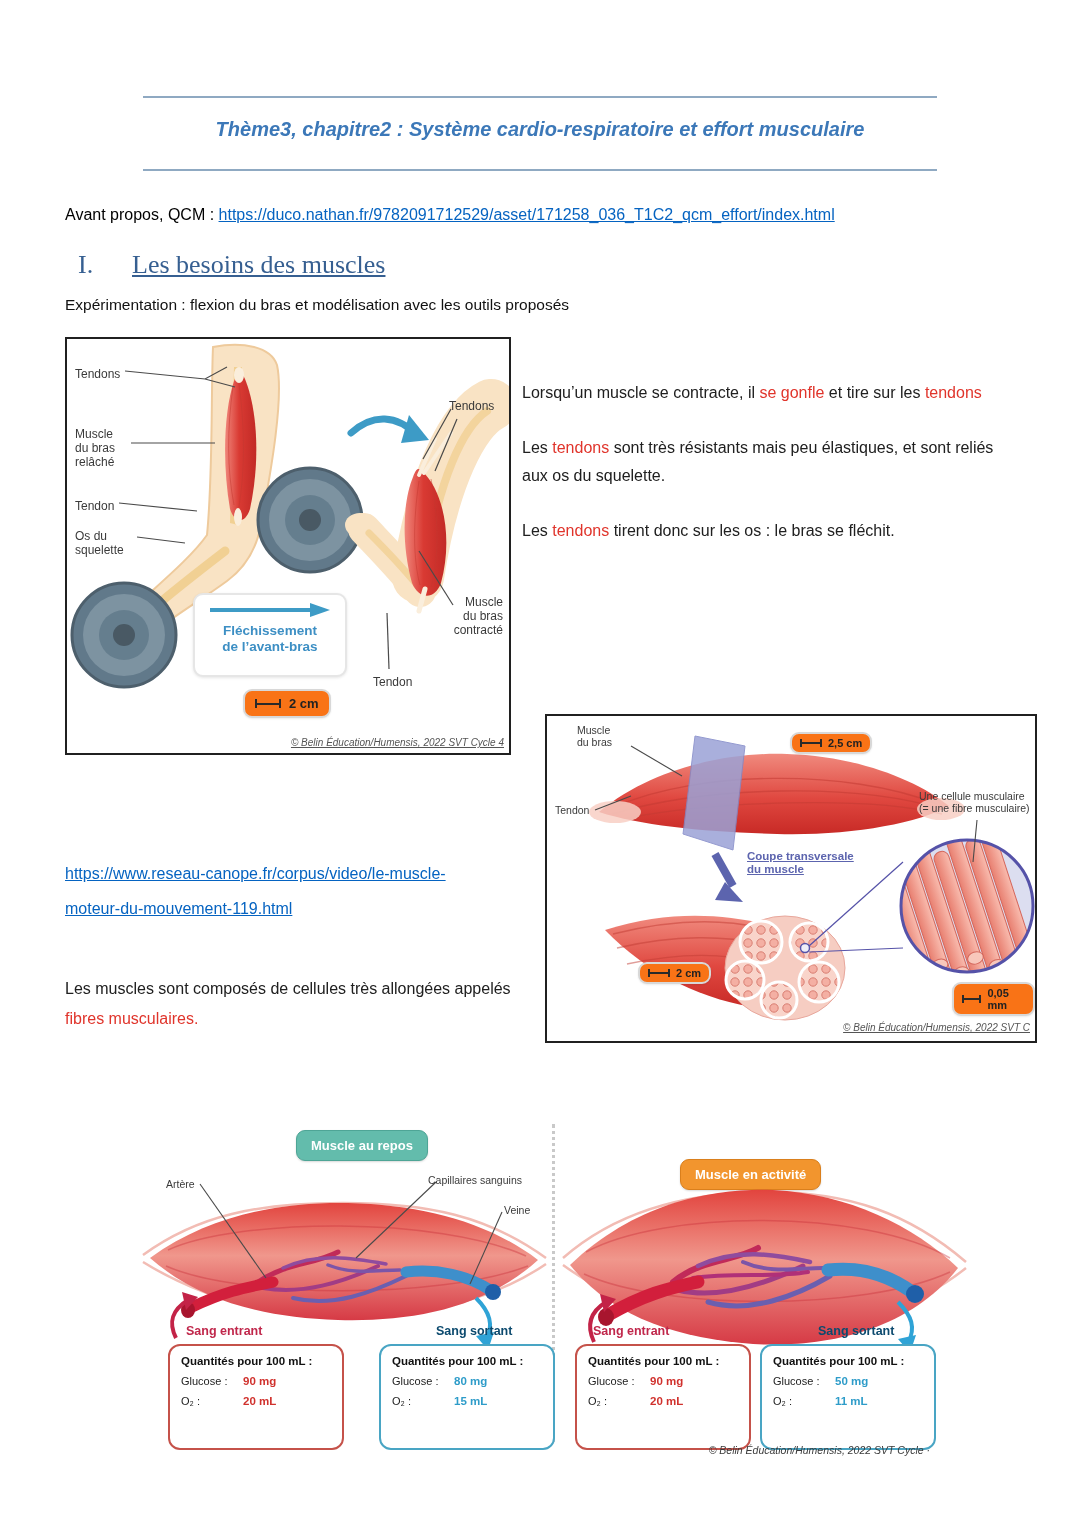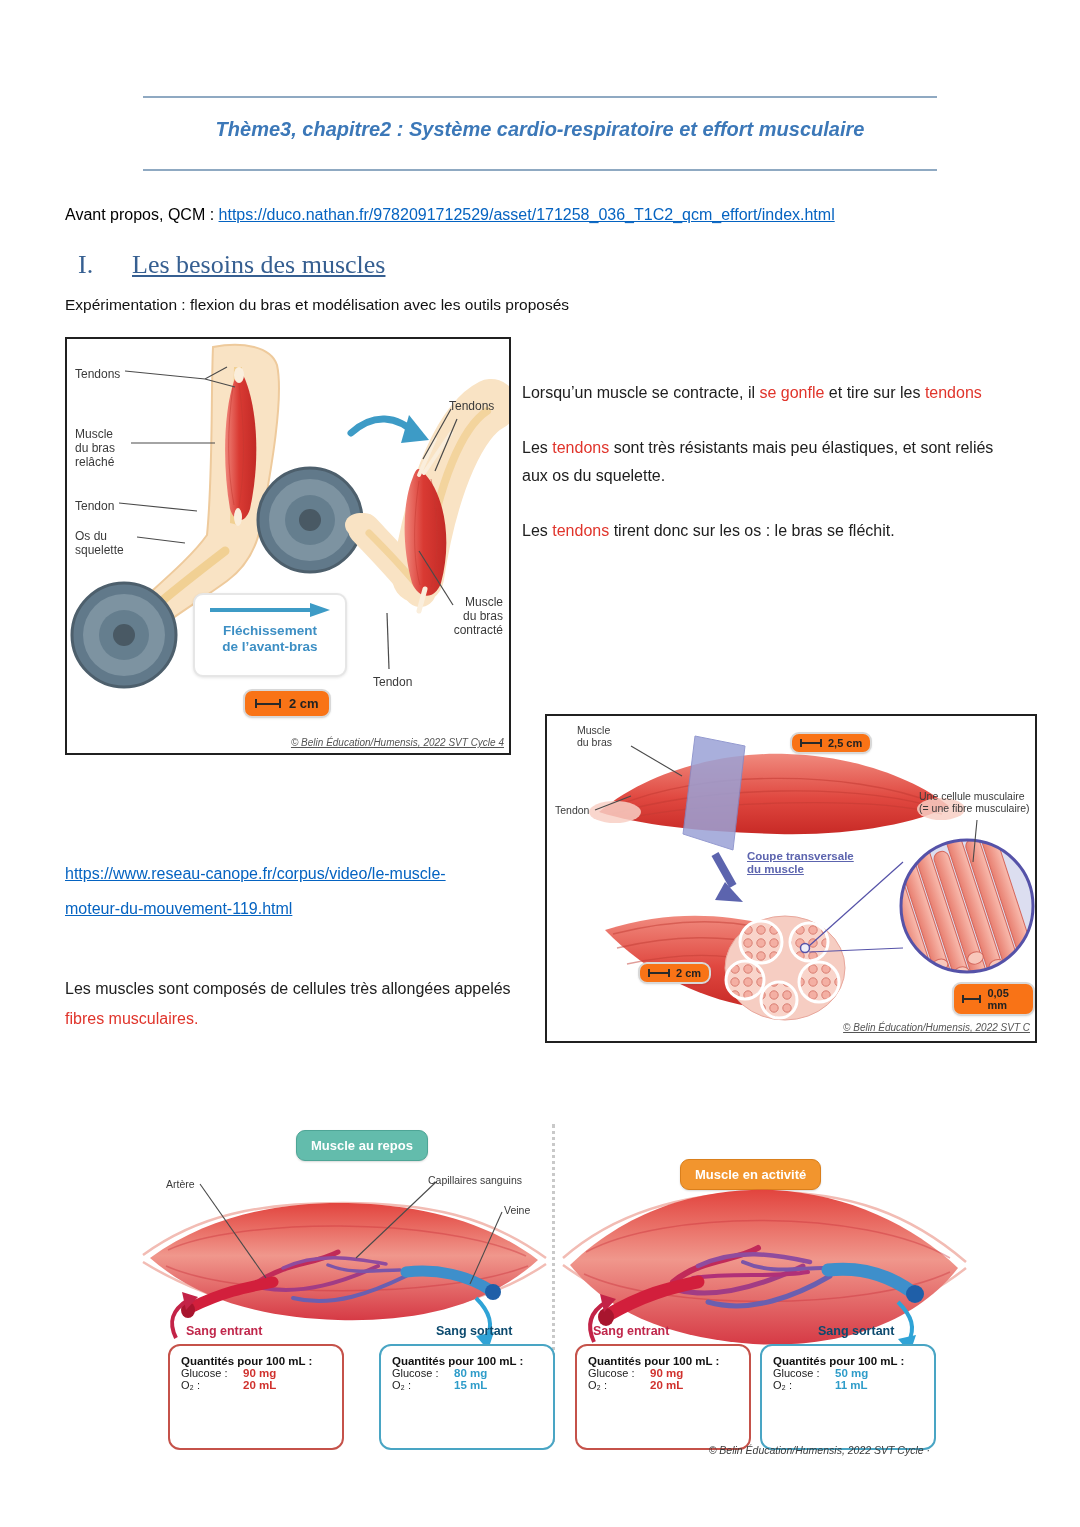--- a/index.html
+++ b/index.html
@@ -30,21 +30,21 @@
   .badge{position:absolute;color:#fff;font-weight:bold;font-size:13px;padding:7px 14px;border-radius:9px;box-shadow:0 1px 2px rgba(0,0,0,.15);}
   .badge.teal{background:#63BCAC;border:1px solid #4EA596;}
   .badge.orange{background:#F2952E;border:1px solid #DA7F1C;margin-top:27px;}
   .sang{position:absolute;font-weight:bold;font-size:12.5px;}
   .sang.in{color:#C0274B;}
   .sang.out{color:#0c4a6e;}
   .qty-box{position:absolute;width:150px;height:84px;background:#fff;border-radius:12px;padding:9px 11px;box-sizing:content-box;}
   .qty-box.bred{border:2px solid #C5524A;}
   .qty-box.bblue{border:2px solid #49A5C4;}
   .qty-title{font-weight:bold;font-size:11.5px;color:#111;}
-  .qty-row{margin-top:0;font-size:11px;color:#222;}
+  .qty-row{margin-top:8px;font-size:11px;color:#222;}
   .qlab{display:inline-block;width:62px;}
   .qval{font-weight:bold;font-size:11.5px;}
   .qval.vr{color:#D0312D;}
   .qval.vb{color:#2E9CC9;}
   .divider-dotted{position:absolute;border-left:3px dotted #C9C9C9;}
   .fig3-credit{position:absolute;font-size:10.5px;font-style:italic;color:#3a3a3a;white-space:nowrap;}
   .linkblock{font-size:16px;line-height:35px;}
 </style>
 </head>
 <body>

